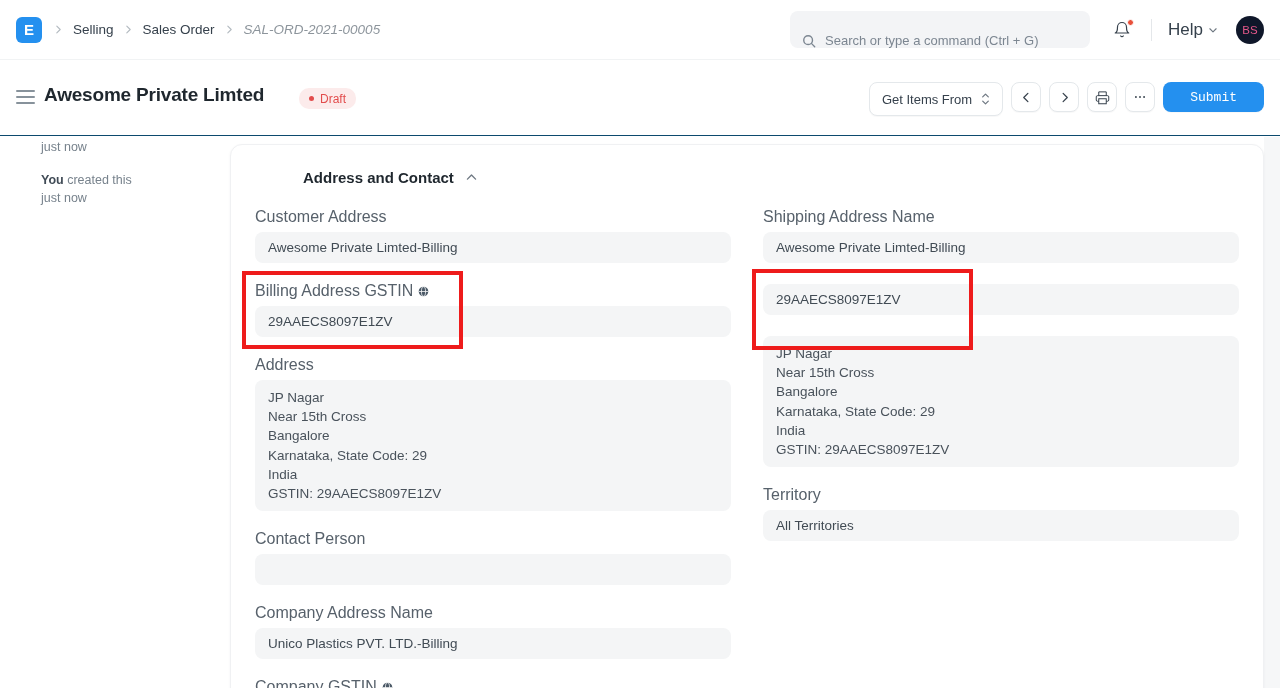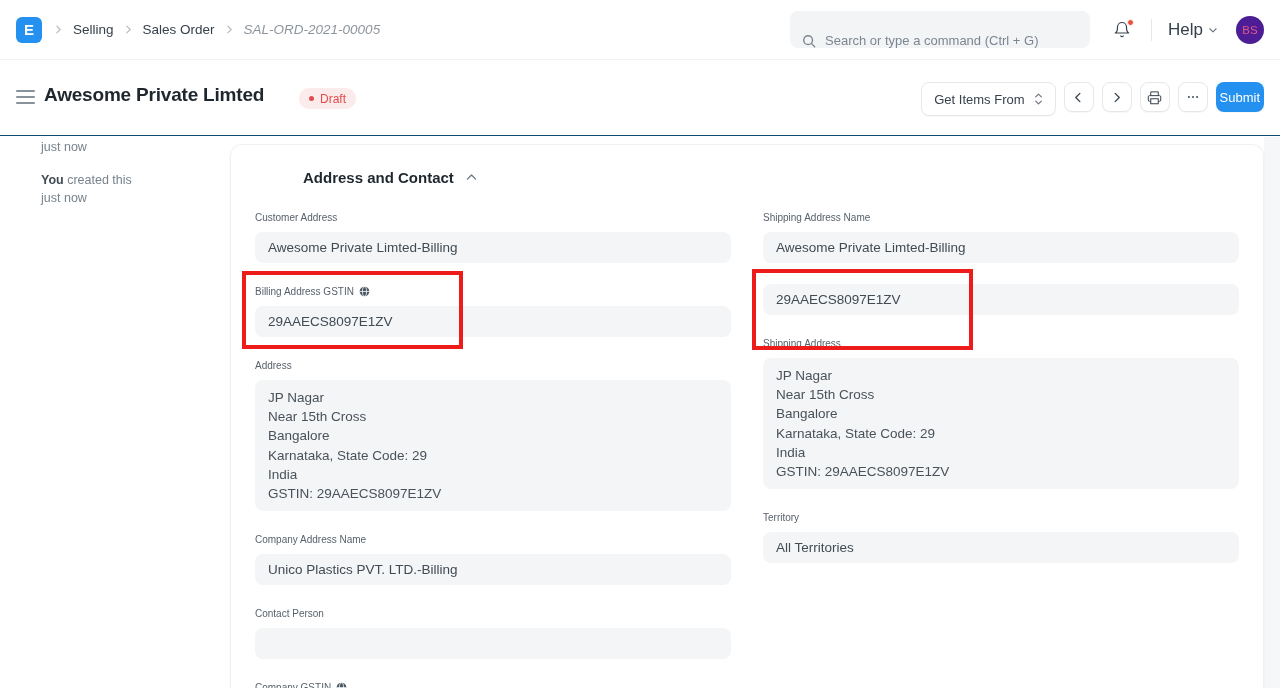--- a/index.html
+++ b/index.html
@@ -19,52 +19,52 @@
   .crumb.muted { color:#8d959c;font-style:italic; }
   .sep { display:flex; align-items:center; color:#b3bac0; }
   .search { position:absolute; left:790px; top:11px; width:300px; height:37px;
     background:#f3f4f6; border-radius:8px; display:flex; align-items:flex-end; gap:9px;
     padding:0 12px; color:#7c8691; font-size:13px; cursor:text; }
   .nav-right { position:absolute; right:16px; top:0; height:60px; display:flex; align-items:center; }
   .bell { position:relative; display:flex; align-items:center; cursor:pointer; padding:4px; }
   .bell-dot { position:absolute; top:2px; right:1px; width:7px; height:7px; border-radius:50%; background:#e8503a; border:1.5px solid #fff; }
   .vdiv { width:1px; height:22px; background:#e4e7ea; margin:0 16px; }
   .help { display:flex; align-items:center; gap:5px; font-size:17px; color:#36414c; cursor:pointer; margin-right:18px; }
-  .avatar { width:28px; height:28px; border-radius:50%; background:#4c1d95; color:#e5588a;
+  .avatar { width:28px; height:28px; border-radius:50%; background:#0f172a; color:#e5588a;
     font-size:11.5px; font-weight:500; display:flex; align-items:center; justify-content:center; cursor:pointer;text-align:center; }
   
   .page-head { position:absolute; top:60px; left:0; width:1280px; height:76px;
     border-bottom:1px solid #0c4a6e; background:#fff; z-index:4; }
   .hamburger { position:absolute; left:16px; top:30px; width:19px; cursor:pointer; }
   .hamburger div { height:2px; background:#87929b; border-radius:2px; margin-bottom:4px; }
   .page-title { position:absolute; left:44px; top:24px; font-size:19px; font-weight:700; color:#1f272e; letter-spacing:-0.2px; }
   .badge { position:absolute; left:299px; top:28px; height:21px; display:flex; align-items:center; gap:6px;
     background:#fcebeb; color:#e24c4c; border-radius:10px; padding:0 10px; font-size:12px; }
   .badge-dot { width:5px; height:5px; border-radius:50%; background:#e24c4c; }
   .head-actions { position:absolute; right:16px; top:22px; display:flex; gap:8px; height:30px; }
   .btn { height:30px; background:#fff; border:1px solid #e4e8eb; border-radius:8px;
     box-shadow:0 1px 1px rgba(20,30,40,.03); font-size:13px; color:#36414c;
     display:flex; align-items:center; justify-content:center; cursor:pointer; font-family:inherit; }
   .btn-select { padding:16px 12px; gap:9px; }
   .btn-sq { width:30px; padding:0; }
-  .btn-primary { background:#2490ef; border:none; color:#fff; padding:0 4px; font-weight:500; }
+  .btn-primary { background:#2490ef; border:none; color:#fff; padding:0 27px; font-weight:500;font-family:Liberation Mono, monospace; }
   
   .timeline { position:absolute; left:16px; font-size:12.5px; color:#77828c; line-height:18px; z-index:1;padding-left:25px; }
   .tl-you { color:#404b56; font-weight:700; }
   
   .scroll-strip { position:absolute; right:0; top:137px; width:16px; height:551px; background:#f6f7f8; }
   .card { position:absolute; left:230px; top:144px; width:1034px; height:560px;
     background:#fff; border:1px solid #f0f1f3; border-radius:12px;
     box-shadow:0 1px 3px rgba(25,39,52,.05); padding:24px 24px 0 24px; z-index:2; }
   .section-head { display:flex; align-items:center; gap:11px; margin-bottom:24px; cursor:pointer; }
   .section-title { font-size:15px; font-weight:700; color:#1f272e;margin-left:48px; }
   .cols { display:flex; gap:32px; }
   .col { width:477px; display:flex; flex-direction:column; }
   .field { margin-bottom:21px; }
-  .flabel { display:flex; align-items:center; gap:5px; font-size:10px; color:#57616b; margin-bottom:8px; height:14px; }
+  .flabel { display:flex; align-items:center; gap:5px; font-size:16px; color:#57616b; margin-bottom:8px; height:14px; }
   .control { height:31px; background:#f4f5f6; border-radius:8px; display:flex; align-items:center;
     padding:0 13px; font-size:13.5px; color:#414b54; cursor:text; }
   .control-area { background:#f4f5f6; border-radius:8px; padding:8px 13px; font-size:13.5px;
     color:#49525b; line-height:19.2px; white-space:pre-line; cursor:text; }
   
   .anno { position:absolute; border:4px solid #ee1b1b; background:transparent; z-index:6; pointer-events:none; }
   .anno-left  { left:242px; top:271px; width:221px; height:78px; }
   .anno-right { left:752px; top:269px; width:221px; height:81px; }
   svg { display:block; }
 </style>
@@ -212,27 +212,27 @@
         <div class="flabel">Address</div>
         <div class="control-area">JP Nagar
 Near 15th Cross
 Bangalore
 Karnataka, State Code: 29
 India
 GSTIN: 29AAECS8097E1ZV</div>
       </div>
 
       <div class="field">
+        <div class="flabel">Contact Person</div>
+        <div class="control"></div>
+      </div>
+
+      <div class="field">
         <div class="flabel">Company Address Name</div>
         <div class="control">Unico Plastics PVT. LTD.-Billing</div>
-      </div>
-
-      <div class="field">
-        <div class="flabel">Contact Person</div>
-        <div class="control"></div>
       </div>
 
       <div class="field">
         <div class="flabel">
           <span>Company GSTIN</span>
           <svg width="11" height="11" viewBox="0 0 16 16">
               <circle cx="8" cy="8" r="7" fill="#4c5a67"></circle>
               <ellipse cx="8" cy="8" rx="3" ry="7" fill="none" stroke="#fff" stroke-width="1.1"></ellipse>
               <path d="M1 8h14" stroke="#fff" stroke-width="1.1"></path>
             </svg>
@@ -246,21 +246,20 @@
         <div class="flabel">Shipping Address Name</div>
         <div class="control">Awesome Private Limted-Billing</div>
       </div>
 
       <div class="field">
         <div class="control">29AAECS8097E1ZV</div>
       </div>
 
 
       <div class="field">
-        <div class="flabel">Shipping Address</div>
         <div class="control-area">JP Nagar
 Near 15th Cross
 Bangalore
 Karnataka, State Code: 29
 India
 GSTIN: 29AAECS8097E1ZV</div>
       </div>
 
       <div class="field">
         <div class="flabel">Territory</div>

